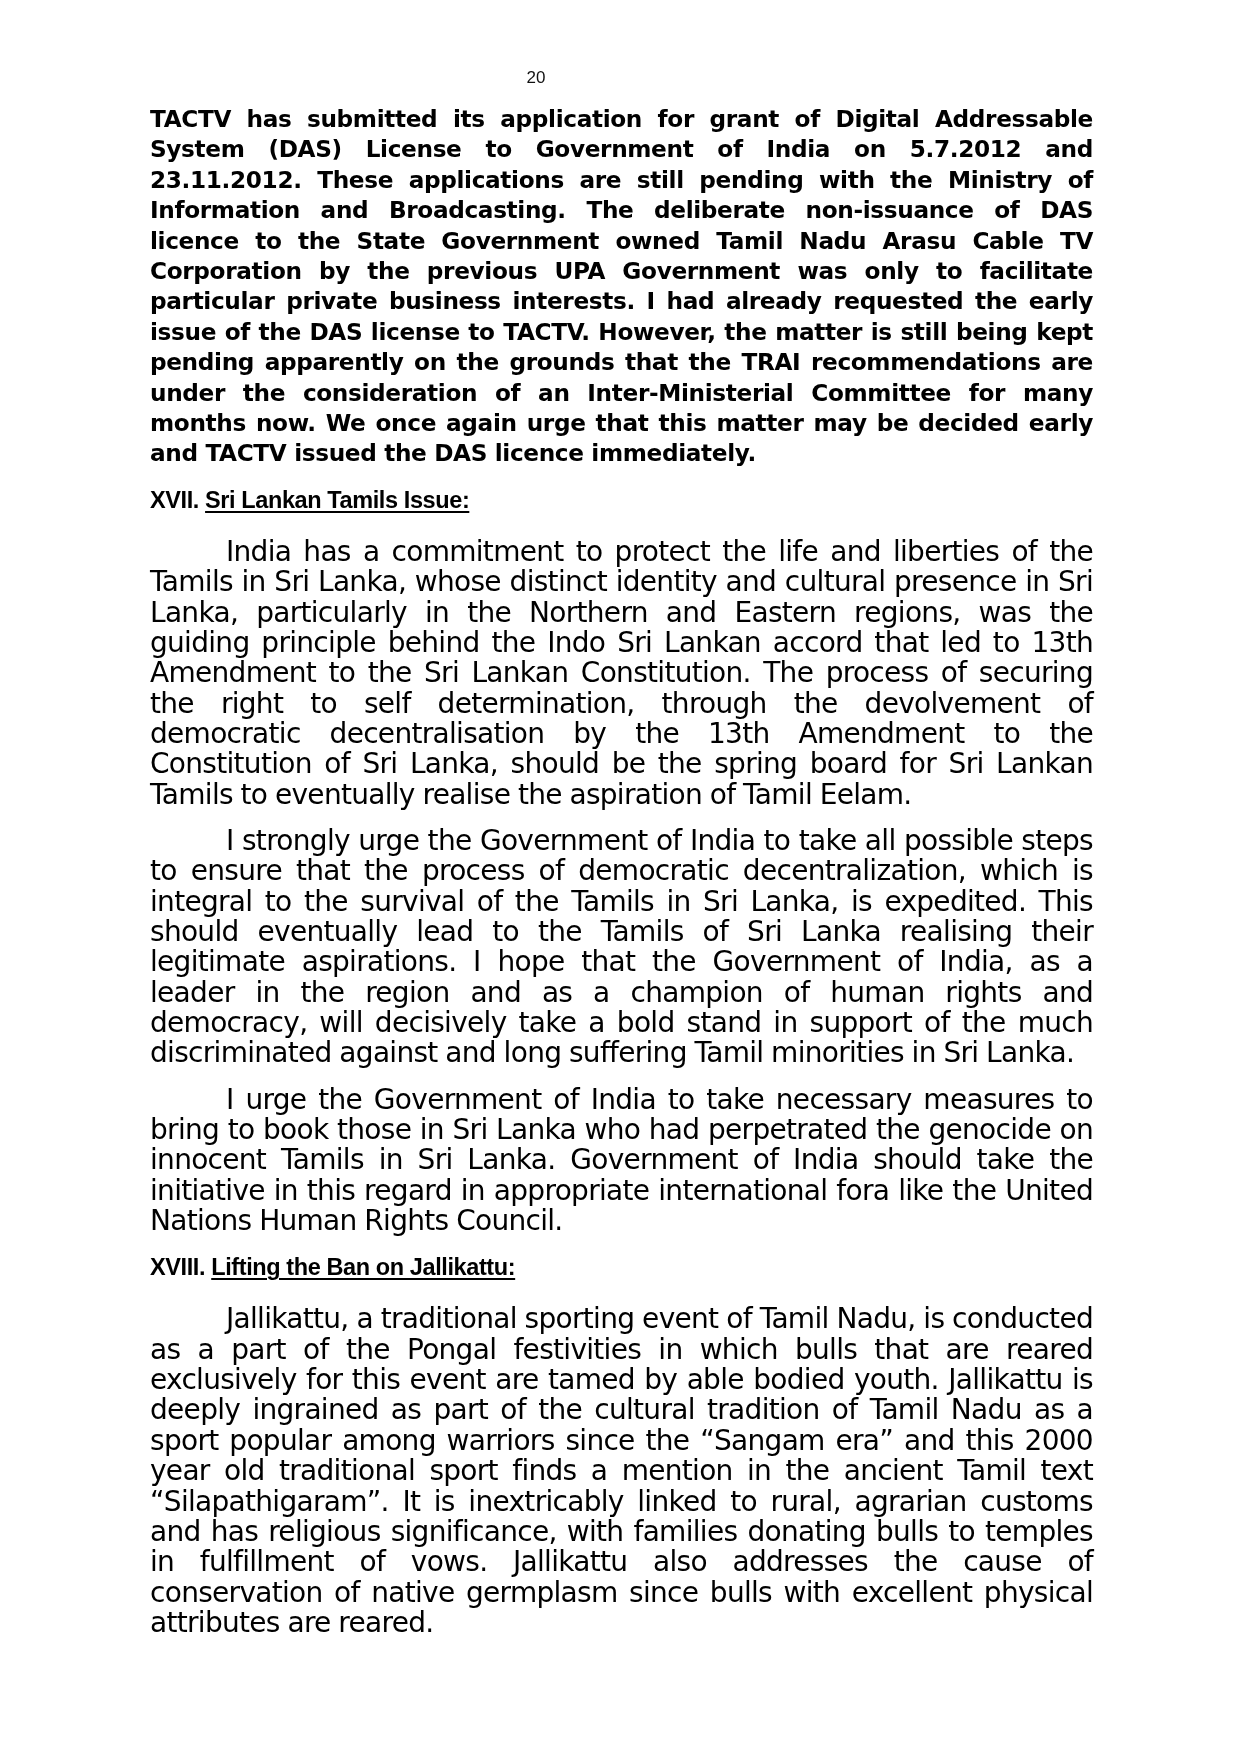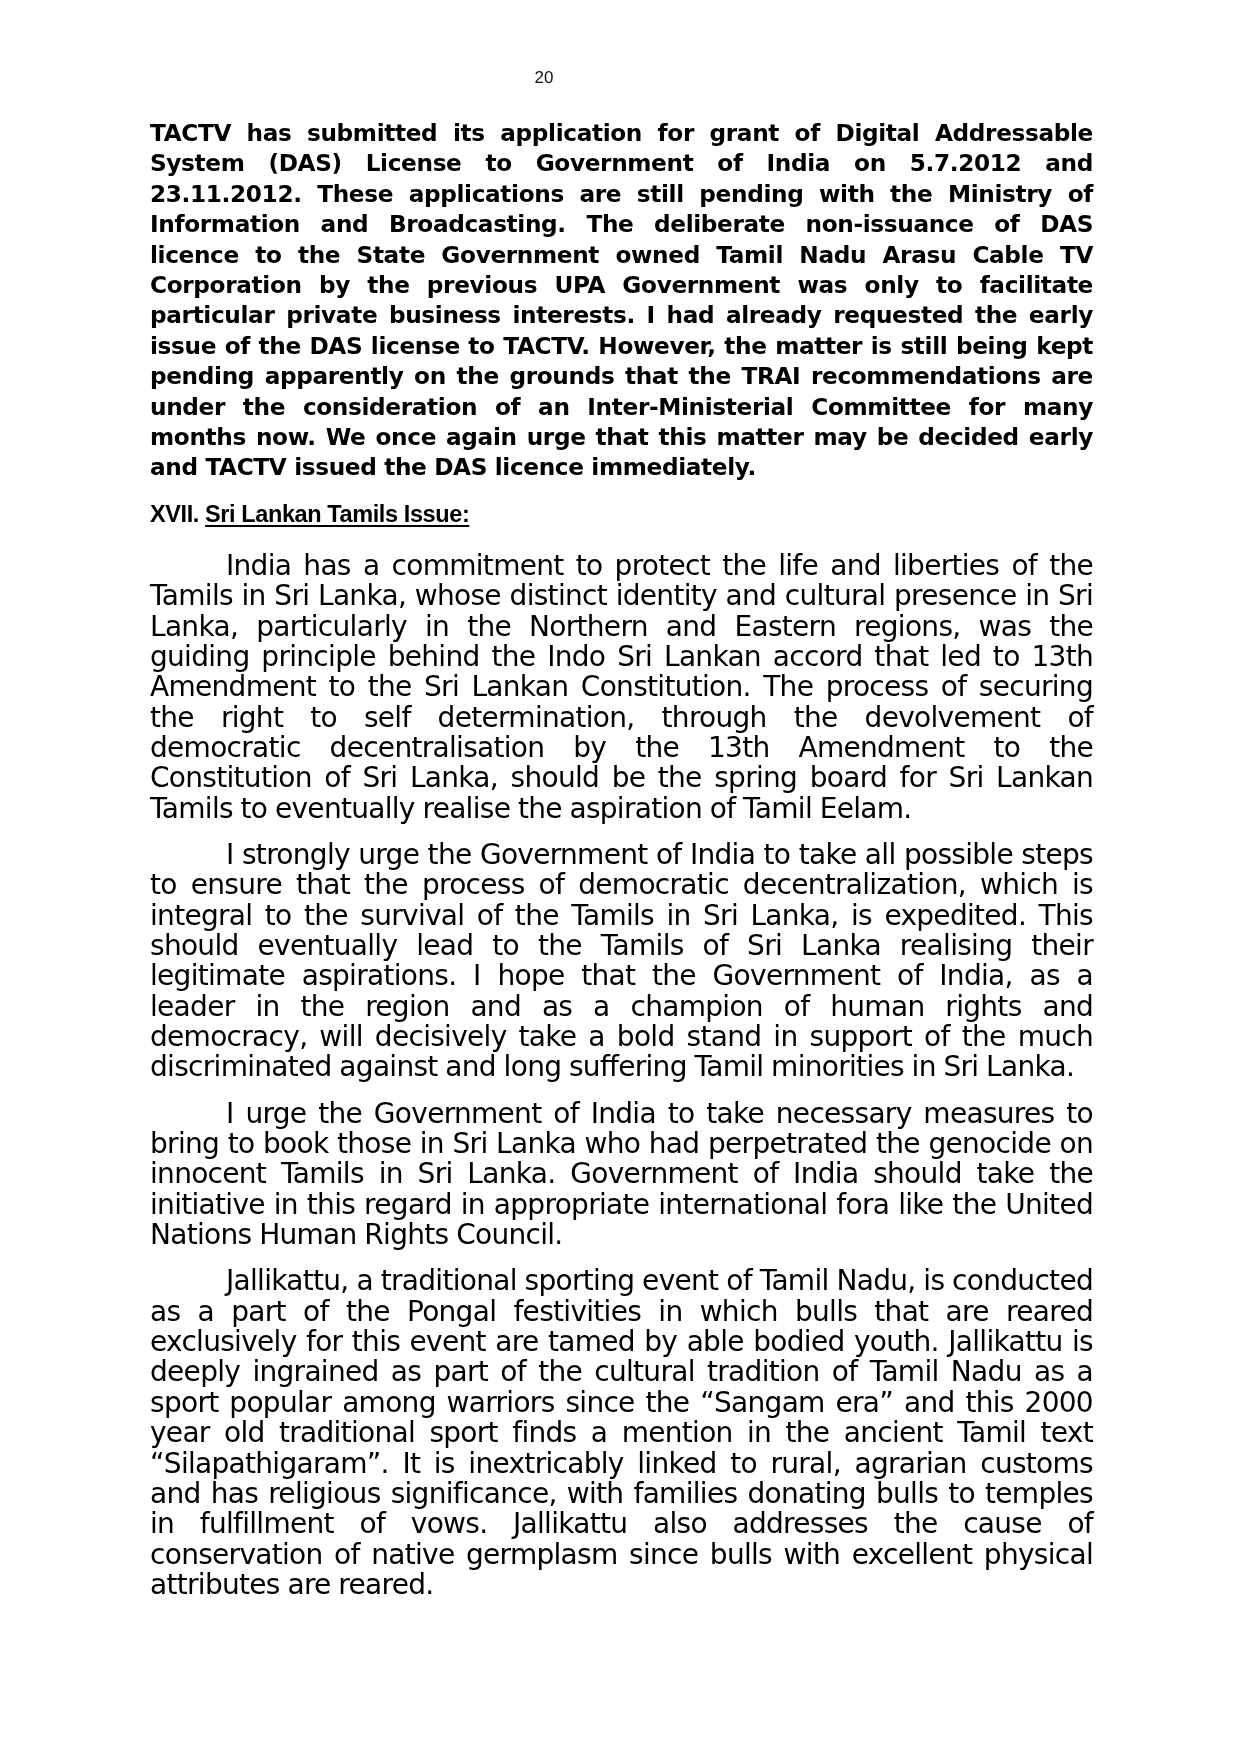--- a/index.html
+++ b/index.html
@@ -10,30 +10,30 @@
     body {
       width: 1240px;
       height: 1754px;
       position: relative;
       overflow: hidden;
       color: #000;
     }
     .page-number {
       position: absolute;
       top: 68px;
-      left: 8px;
+      left: 0;
       width: 1072px;
       text-align: center;
       font-family: "Liberation Sans", sans-serif;
       font-size: 17px;
       color: #111;
     }
     .content {
       position: absolute;
-      top: 118px;
+      top: 104px;
       left: 150px;
       width: 943px;
     }
     .bold-para {
       font-family: "DejaVu Sans", sans-serif;
       font-weight: bold;
       font-size: 23.2px;
       line-height: 30.4px;
       text-align: justify;
       letter-spacing: -0.35px;
@@ -75,16 +75,20 @@
     <h2 class="section-heading">
       <span>XVII.</span>
       <span class="title">Sri Lankan Tamils Issue:</span>
     </h2>
     <p class="para">India has a commitment to protect the life and liberties of the Tamils in Sri Lanka, whose distinct identity and cultural presence in Sri Lanka, particularly in the Northern and Eastern regions, was the guiding principle behind the Indo Sri Lankan accord that led to 13th Amendment to the Sri Lankan Constitution. The process of securing the right to self determination, through the devolvement of democratic decentralisation by the 13th Amendment to the Constitution of Sri Lanka, should be the spring board for Sri Lankan Tamils to eventually realise the aspiration of Tamil Eelam.</p>
     <p class="para">I strongly urge the Government of India to take all possible steps to ensure that the process of democratic decentralization, which is integral to the survival of the Tamils in Sri Lanka, is expedited. This should eventually lead to the Tamils of Sri Lanka realising their legitimate aspirations. I hope that the Government of India, as a leader in the region and as a champion of human rights and democracy, will decisively take a bold stand in support of the much discriminated against and long suffering Tamil minorities in Sri Lanka.</p>
     <p class="para">I urge the Government of India to take necessary measures to bring to book those in Sri Lanka who had perpetrated the genocide on innocent Tamils in Sri Lanka. Government of India should take the initiative in this regard in appropriate international fora like the United Nations Human Rights Council.</p>
   </div>
 
   <div>
+    <h2 class="section-heading">
+      <span>XVIII.</span>
+      <span class="title">Lifting the Ban on Jallikattu:</span>
+    </h2>
     <p class="para">Jallikattu, a traditional sporting event of Tamil Nadu, is conducted as a part of the Pongal festivities in which bulls that are reared exclusively for this event are tamed by able bodied youth. Jallikattu is deeply ingrained as part of the cultural tradition of Tamil Nadu as a sport popular among warriors since the “Sangam era” and this 2000 year old traditional sport finds a mention in the ancient Tamil text “Silapathigaram”. It is inextricably linked to rural, agrarian customs and has religious significance, with families donating bulls to temples in fulfillment of vows. Jallikattu also addresses the cause of conservation of native germplasm since bulls with excellent physical attributes are reared.</p>
   </div>
 
 </div>
 
 </body></html>

